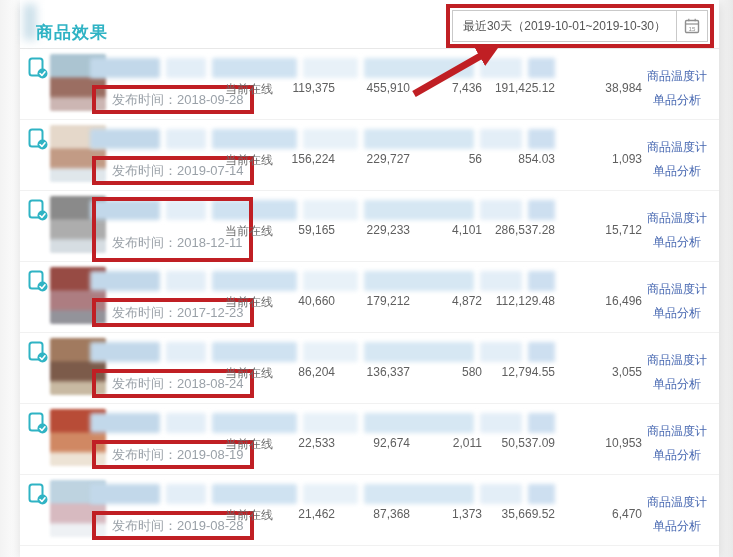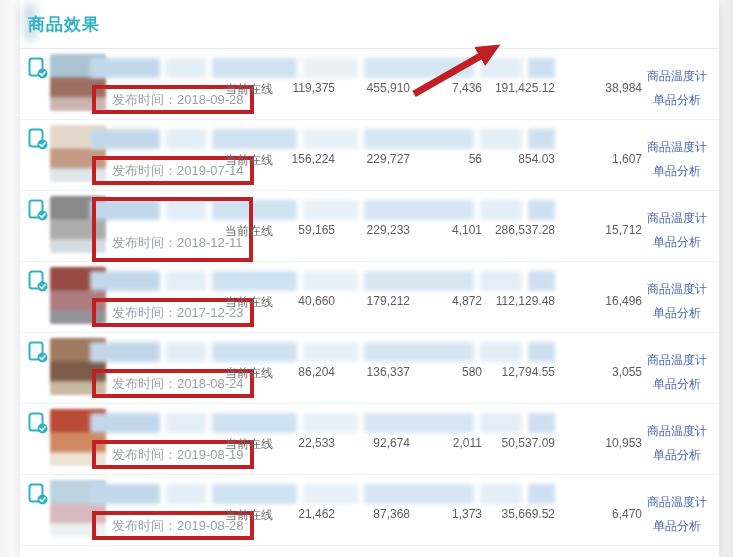--- a/index.html
+++ b/index.html
@@ -9,21 +9,21 @@
   }
   html,body{margin:0;padding:0;}
   body{font-family:"Liberation Sans","DejaVu Sans",sans-serif;background:#fff;}
   .page{position:relative;width:733px;height:557px;overflow:hidden;
         background:linear-gradient(90deg,#f3f3f3 0,#fff 22px,#fff 710px,#e9e9e9 733px);}
   .panel{position:absolute;left:20px;top:0;right:14px;bottom:0;background:#fff;
          box-shadow:0 3px 10px rgba(0,0,0,.14);}
   
   .header{position:relative;height:48px;border-bottom:1px solid #e8e8e8;}
   .ghost{position:absolute;left:4px;top:4px;width:12px;height:36px;background:#c7dde8;filter:blur(5px);}
-  .page-title{position:absolute;left:8px;top:13px;margin:0;font-size:17px;font-weight:bold;
+  .page-title{position:absolute;left:8px;top:13px;margin:8px;font-size:17px;font-weight:bold;
               color:var(--teal);letter-spacing:1px;}
   .anno-wrap{position:absolute;right:5px;top:4px;border:4px solid var(--red);padding:2px;background:transparent;}
   .date-picker{display:flex;align-items:center;height:30px;border:1px solid #c9c9c9;background:#fff;cursor:pointer;}
   .dp-text{padding:0 10px;font-size:12px;color:#555;white-space:nowrap;}
   .dp-icon{width:30px;height:30px;border-left:1px solid #c9c9c9;display:flex;align-items:center;justify-content:center;}
   
   .anno-arrow{position:absolute;left:398px;top:40px;width:120px;height:64px;overflow:visible;pointer-events:none;}
   
   .rows{position:relative;}
   .row{position:relative;height:70px;border-bottom:1px solid #f1f1f1;}
@@ -61,20 +61,34 @@
 </head>
 <body>
 
 <div class="page">
   <div class="panel">
 
     <div class="header">
       <span class="ghost"></span>
       <h1 class="page-title">商品效果</h1>
 
+      <div class="anno-wrap">
+        <div class="date-picker">
+          <span class="dp-text">最近30天（2019-10-01~2019-10-30）</span>
+          <span class="dp-icon">
+            <svg width="16" height="16" viewBox="0 0 16 16">
+              <rect x="1.5" y="2.5" width="13" height="12" rx="1.2" fill="none" stroke="#8f8f8f" stroke-width="1.4"></rect>
+              <line x1="1.5" y1="6" x2="14.5" y2="6" stroke="#8f8f8f" stroke-width="1.2"></line>
+              <line x1="4.8" y1="0.8" x2="4.8" y2="3.2" stroke="#8f8f8f" stroke-width="1.2"></line>
+              <line x1="11.2" y1="0.8" x2="11.2" y2="3.2" stroke="#8f8f8f" stroke-width="1.2"></line>
+              <text x="8" y="12.6" font-size="6.2" text-anchor="middle" fill="#8f8f8f">15</text>
+            </svg>
+          </span>
+        </div>
+      </div>
     </div>
 
     <div class="rows" id="rows">
   <div class="row">
     <span class="dev-icon">
       <svg width="20" height="22" viewBox="0 0 20 22">
         <rect x="1.5" y="1.5" width="13" height="17" rx="2.5" fill="none" stroke="#2fb3c4" stroke-width="2"></rect>
         <circle cx="14.5" cy="16.5" r="5" fill="#2fb3c4"></circle>
         <path d="M12 16.5 l1.9 1.9 l3.1 -3.6" stroke="#fff" stroke-width="1.6" fill="none" stroke-linecap="round" stroke-linejoin="round"></path>
       </svg>
@@ -123,21 +137,21 @@
             <i></i>
     </div>
     <div class="date-box">
       <span class="date-text">发布时间：2019-07-14</span>
     </div>
     <span class="status">当前在线</span>
     <span class="m m1">156,224</span>
     <span class="m m2">229,727</span>
     <span class="m m3">56</span>
     <span class="m m4">854.03</span>
-    <span class="m m5">1,607</span>
+    <span class="m m5">1,093</span>
     <div class="links">
       <a class="lnk l1">商品温度计</a>
       <a class="lnk l2">单品分析</a>
     </div>
   </div>
 
   <div class="row">
     <span class="dev-icon">
       <svg width="20" height="22" viewBox="0 0 20 22">
         <rect x="1.5" y="1.5" width="13" height="17" rx="2.5" fill="none" stroke="#2fb3c4" stroke-width="2"></rect>

